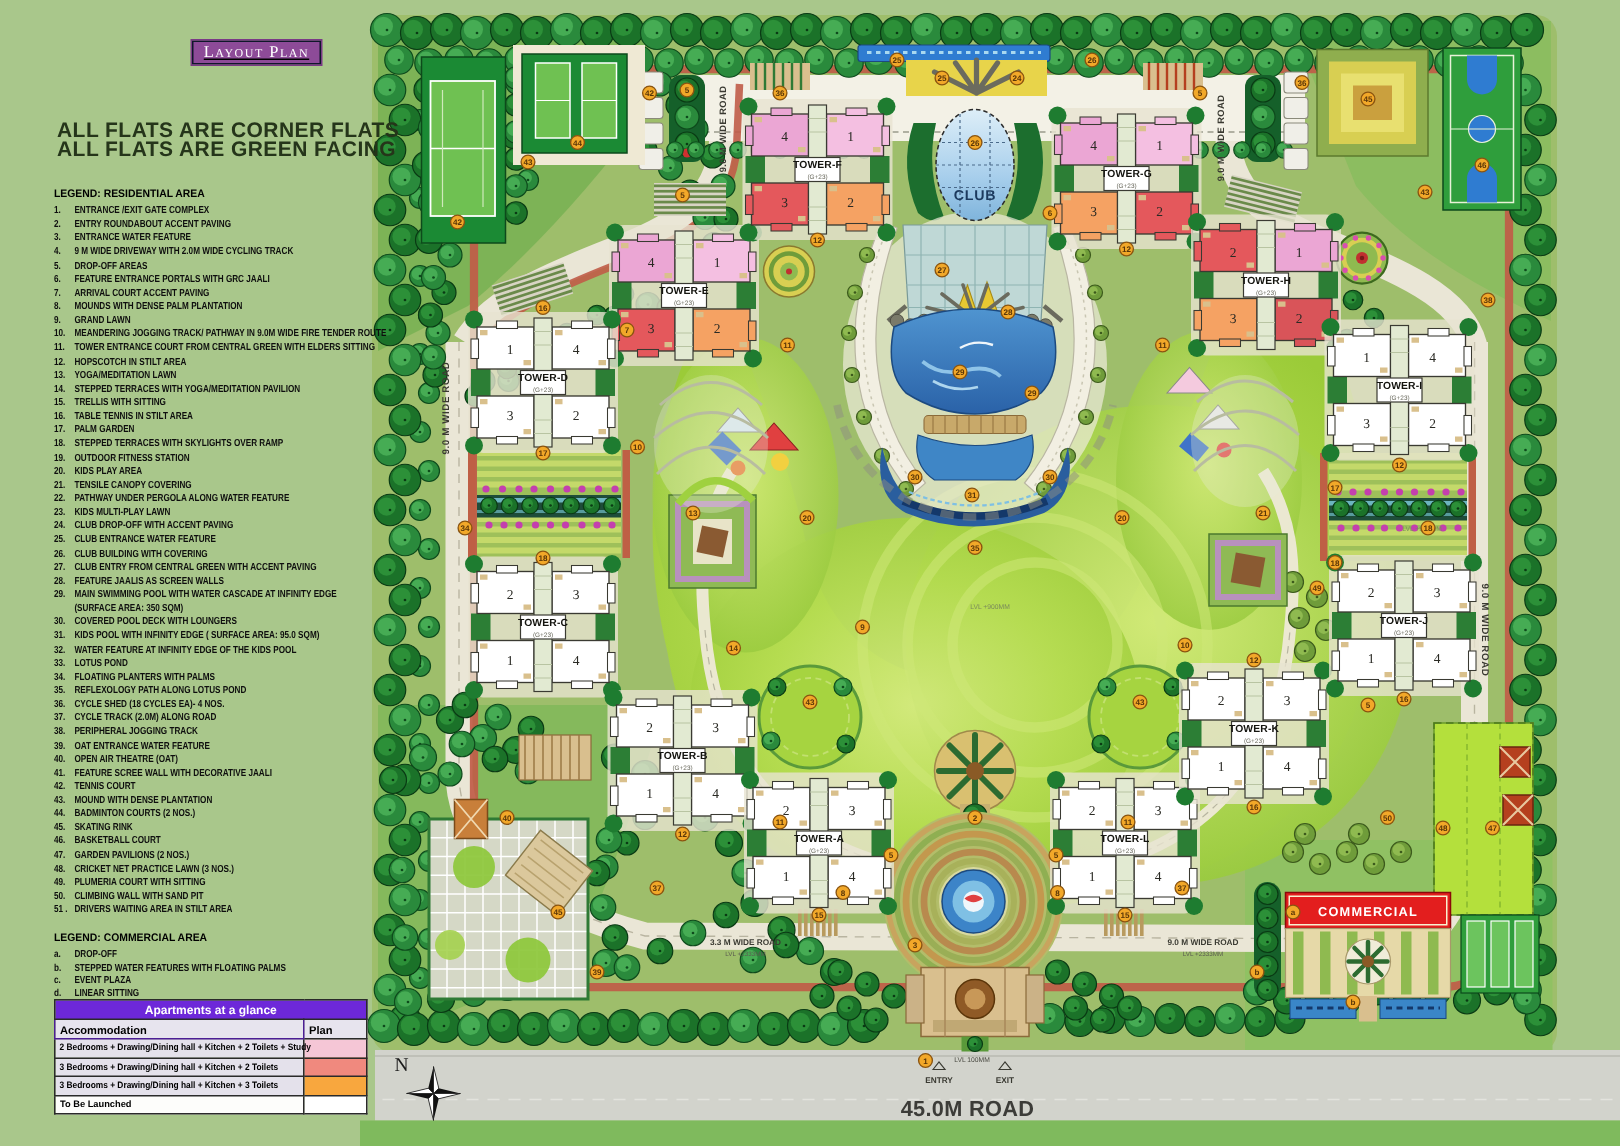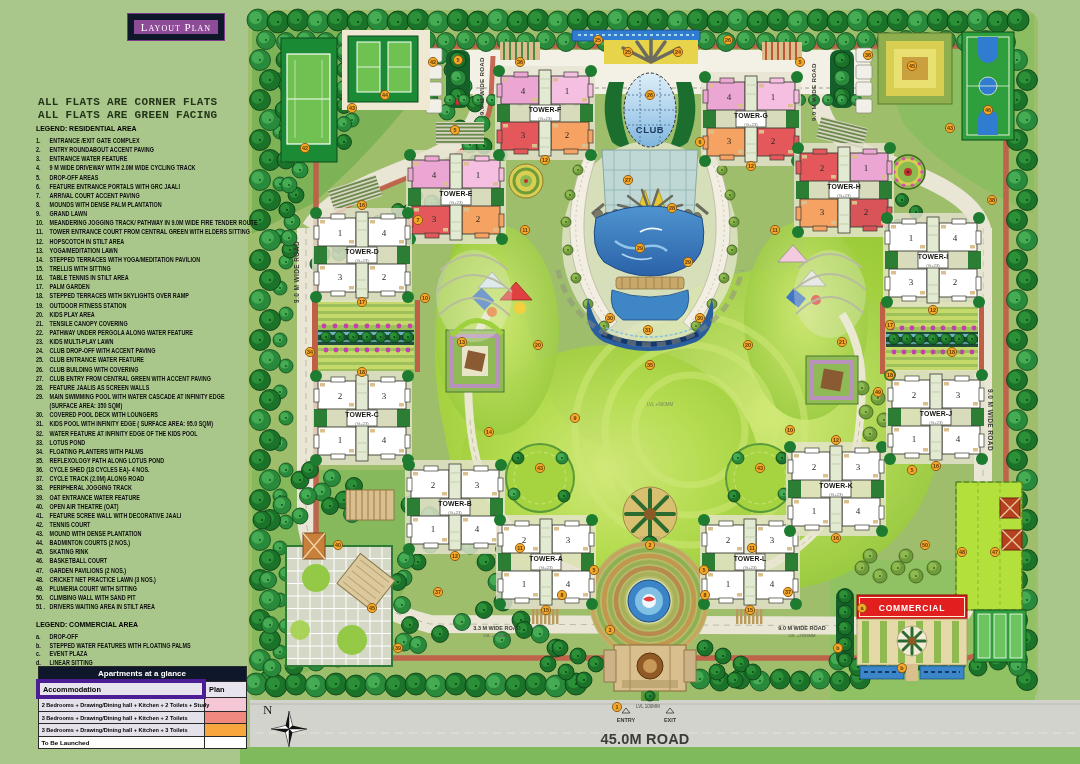--- a/index.html
+++ b/index.html
@@ -2502,25 +2502,25 @@
         <circle cx="836" cy="440" r="4.6" fill="#f2a829" stroke="#8a5410" stroke-width="0.9"></circle>
         <text x="836" y="442" font-size="5.4" font-weight="bold" fill="#5a3608" text-anchor="middle">12</text>
         <circle cx="933" cy="310" r="4.6" fill="#f2a829" stroke="#8a5410" stroke-width="0.9"></circle>
         <text x="933" y="312" font-size="5.4" font-weight="bold" fill="#5a3608" text-anchor="middle">12</text>
         <circle cx="362" cy="205" r="4.6" fill="#f2a829" stroke="#8a5410" stroke-width="0.9"></circle>
         <text x="362" y="207" font-size="5.4" font-weight="bold" fill="#5a3608" text-anchor="middle">16</text>
       </g>
 </svg>
 </div>
 
-<div style="position:absolute;left:128px;top:14px;width:84px;height:14px;background:#8d4b98;border:6px solid #0f172a;outline:1px solid #7a3a86;">
+<div style="position:absolute;left:128px;top:27px;width:84px;height:14px;background:#8d4b98;border:1px solid #0f172a;outline:1px solid #7a3a86;text-decoration:underline;">
 <div style="font-family:'Liberation Serif',serif;font-variant:small-caps;color:#fff;font-size:11px;text-align:center;line-height:14px;letter-spacing:1px;">Layout Plan</div>
   </div>
 
-<div style="position:absolute;left:38px;top:96px;font-family:Liberation Mono, monospace;color:#25351a;font-size:11px;font-weight:bold;letter-spacing:0.3px;line-height:13.2px;transform:scaleX(1.0);transform-origin:left top;">ALL FLATS ARE CORNER FLATS<br>ALL FLATS ARE GREEN FACING</div>
+<div style="position:absolute;left:38px;top:80px;font-family:Liberation Sans, sans-serif;color:#25351a;font-size:14px;font-weight:bold;letter-spacing:0.3px;line-height:13.2px;transform:scaleX(1.0);transform-origin:left top;">ALL FLATS ARE CORNER FLATS<br>ALL FLATS ARE GREEN FACING</div>
 
 <div style="position:absolute;left:36px;top:124px;font-size:7.3px;font-weight:bold;color:#000;transform:scaleX(0.95);transform-origin:left top;">LEGEND: RESIDENTIAL AREA</div>
 
 <div class="li" style="top:137.0px"><span class="n">1.</span><span class="t">ENTRANCE /EXIT GATE COMPLEX</span></div>
 <div class="li" style="top:146.1px"><span class="n">2.</span><span class="t">ENTRY ROUNDABOUT ACCENT PAVING</span></div>
 <div class="li" style="top:155.3px"><span class="n">3.</span><span class="t">ENTRANCE WATER FEATURE</span></div>
 <div class="li" style="top:164.4px"><span class="n">4.</span><span class="t">9 M WIDE DRIVEWAY WITH 2.0M WIDE CYCLING TRACK</span></div>
 <div class="li" style="top:173.6px"><span class="n">5.</span><span class="t">DROP-OFF AREAS</span></div>
 <div class="li" style="top:182.7px"><span class="n">6.</span><span class="t">FEATURE ENTRANCE PORTALS WITH GRC JAALI</span></div>
 <div class="li" style="top:191.8px"><span class="n">7.</span><span class="t">ARRIVAL COURT ACCENT PAVING</span></div>
@@ -2577,24 +2577,24 @@
 <div class="li" style="top:650.0px"><span class="n">c.</span><span class="t">EVENT PLAZA</span></div>
 <div class="li" style="top:658.5px"><span class="n">d.</span><span class="t">LINEAR SITTING</span></div>
 
 <table style="position:absolute;left:36px;top:666px;width:208px;border-collapse:collapse;border:1.2px solid #2a2a2a;table-layout:fixed;">
 <colgroup>
       <col style="width:166px">
       <col style="width:42px">
     </colgroup>
 <tbody>
       <tr>
-        <td colspan="2" style="background:#0f172a;color:#fff;font-size:8px;font-weight:bold;text-align:center;height:12px;border:1px solid #2a2a2a;padding:0;">Apartments at a glance</td>
+        <td colspan="2" style="background:#6d28d9;color:#fff;font-size:8px;font-weight:bold;text-align:center;height:12px;border:1px solid #2a2a2a;padding:0;">Apartments at a glance</td>
       </tr>
 <tr>
-        <td style="background:#e7e4ee;font-size:7.4px;font-weight:bold;height:12px;border:4px solid #4c1d95;padding:0 0 0 3px;">Accommodation</td>
+        <td style="background:#e7e4ee;font-size:7.4px;font-weight:bold;height:12px;border:1px solid #4c1d95;padding:0 0 0 3px;">Accommodation</td>
         <td style="background:#e7e4ee;font-size:7.4px;font-weight:bold;border:1px solid #2a2a2a;padding:0 0 0 3px;">Plan</td>
       </tr>
 <tr>
         <td style="background:#e4e1eb;height:11.5px;border:1px solid #2a2a2a;padding:0;">
           <div style="font-size:6.2px;font-weight:bold;white-space:nowrap;transform:scaleX(0.9);transform-origin:left;padding-left:3px;">2 Bedrooms + Drawing/Dining hall + Kitchen + 2 Toilets + Study</div>
         </td>
         <td style="background:#f5c6d6;border:1px solid #2a2a2a;"></td>
       </tr>
 <tr>
         <td style="background:#e4e1eb;height:11.5px;border:1px solid #2a2a2a;padding:0;">

